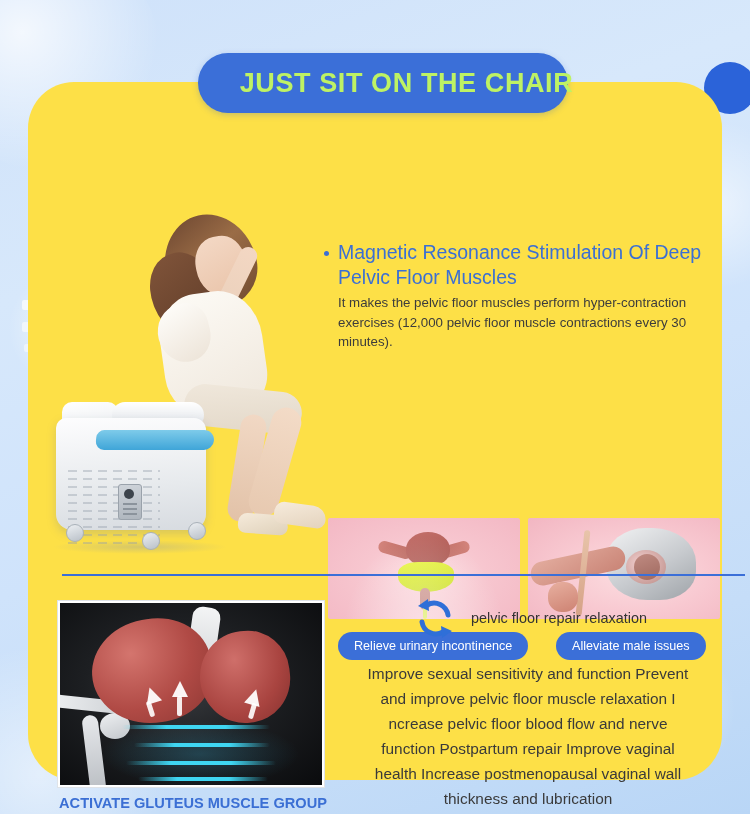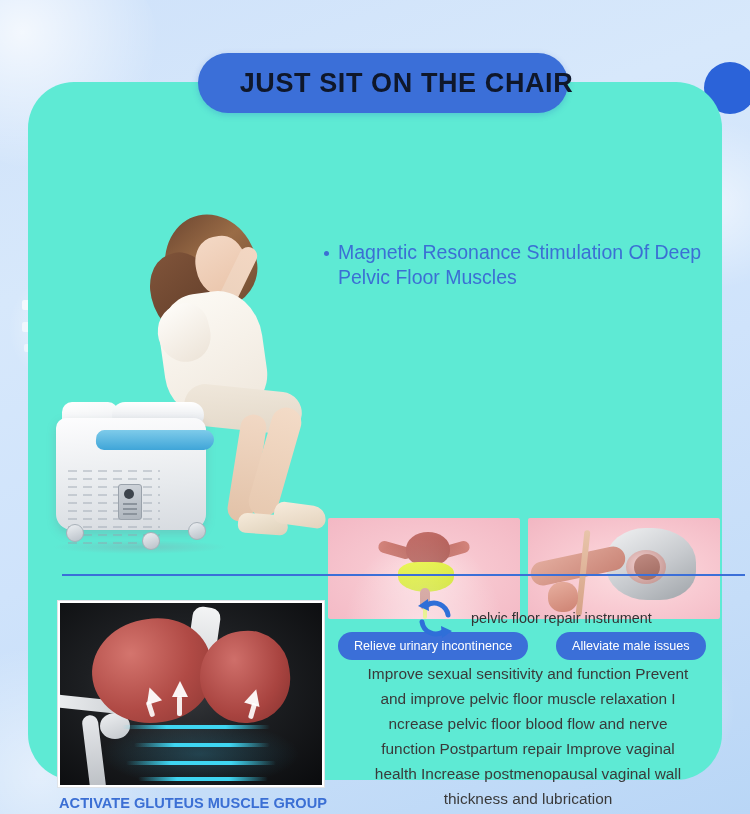--- a/index.html
+++ b/index.html
@@ -14,38 +14,38 @@
   .blob-a{width:230px;height:230px;left:-70px;top:-60px;background:radial-gradient(circle at 40% 40%,rgba(255,255,255,.75),rgba(255,255,255,0) 70%);}
   .blob-b{width:170px;height:170px;right:-50px;top:120px;background:radial-gradient(circle at 50% 50%,rgba(255,255,255,.55),rgba(255,255,255,0) 70%);}
   .blob-c{width:260px;height:260px;left:-90px;bottom:-90px;background:radial-gradient(circle at 50% 50%,rgba(255,255,255,.5),rgba(255,255,255,0) 70%);}
   .blob-d{width:120px;height:120px;left:6px;top:268px;background:radial-gradient(circle at 50% 50%,rgba(255,255,255,.62),rgba(255,255,255,0) 68%);}
   .blob-e{width:150px;height:150px;right:14px;bottom:30px;background:radial-gradient(circle at 50% 50%,rgba(255,255,255,.45),rgba(255,255,255,0) 70%);}
   .sparkle{position:absolute;background:rgba(255,255,255,.8);border-radius:2px;}
 
   
   .card{
     position:absolute;left:28px;top:82px;width:694px;height:698px;
-    background:#5eead4;border-radius:46px;
+    background:#fde047;border-radius:46px;
   }
 
   
   .corner-dot{
     position:absolute;right:-6px;top:62px;width:52px;height:52px;border-radius:50%;
     background:#2b63d9;
   }
 
   
   .pill{
     position:absolute;left:198px;top:53px;width:370px;height:60px;
     border-radius:30px;background:#3b6fd8;
     display:flex;align-items:center;justify-content:center;
     box-shadow:0 2px 6px rgba(40,90,190,.25);
   }
   .pill-text{
-    color:#0f172a;font-size:27px;font-weight:bold;letter-spacing:.6px;white-space:nowrap;margin-left:47px;
+    color:#bef264;font-size:27px;font-weight:bold;letter-spacing:.6px;white-space:nowrap;margin-left:47px;
   }
 
   
   .top{position:absolute;left:0;top:100px;width:694px;height:392px;}
 
   .machine-wrap{position:absolute;left:20px;top:10px;width:270px;height:380px;}
 
   
   .woman{position:absolute;left:74px;top:8px;width:190px;height:330px;}
   .hair{position:absolute;left:42px;top:14px;width:92px;height:96px;border-radius:48% 52% 46% 54%/56% 58% 42% 44%;
@@ -237,20 +237,21 @@
         <div class="caster" style="left:86px;top:136px;"></div>
         <div class="caster" style="left:132px;top:126px;"></div>
       </div>
     </div>
 
     <div class="right-col">
 
       <div class="bullet-block">
         <span class="bullet-dot"></span>
         <div class="h-blue">Magnetic Resonance Stimulation Of Deep Pelvic Floor Muscles</div>
+        <div class="body-txt">It makes the pelvic floor muscles perform hyper-contraction exercises (12,000 pelvic floor muscle contractions every 30 minutes).</div>
       </div>
 
 
     </div>
 
     <div class="img-row">
       <div class="med-img med-a">
         <div class="fa-tube-l"></div>
         <div class="fa-tube-r"></div>
         <div class="fa-uterus"></div>
@@ -309,21 +310,21 @@
     <div class="right-bottom">
       <div class="logo-row">
         <span class="logo-icon">
           <svg viewBox="0 0 44 44" width="44" height="44" aria-hidden="true">
             <path d="M9 26 A14 14 0 0 0 30 36" fill="none" stroke="#2f6fd8" stroke-width="5" stroke-linecap="round"></path>
             <polygon points="29,42 39,35 28,30" fill="#2f6fd8"></polygon>
             <path d="M35 19 A14 14 0 0 0 14 9" fill="none" stroke="#2f6fd8" stroke-width="5" stroke-linecap="round"></path>
             <polygon points="15,3 5,10 16,15" fill="#2f6fd8"></polygon>
           </svg>
         </span>
-        <span class="logo-text">pelvic floor repair instrument</span>
+        <span class="logo-text">pelvic floor repair relaxation</span>
       </div>
 
       <div class="para">Improve sexual sensitivity and function Prevent and improve pelvic floor muscle relaxation I ncrease pelvic floor blood flow and nerve function Postpartum repair Improve vaginal health Increase postmenopausal vaginal wall thickness and lubrication</div>
     </div>
 
   </div>
 </div>
 
 <div class="pill">
   <span class="pill-text">JUST SIT ON THE CHAIR</span>

